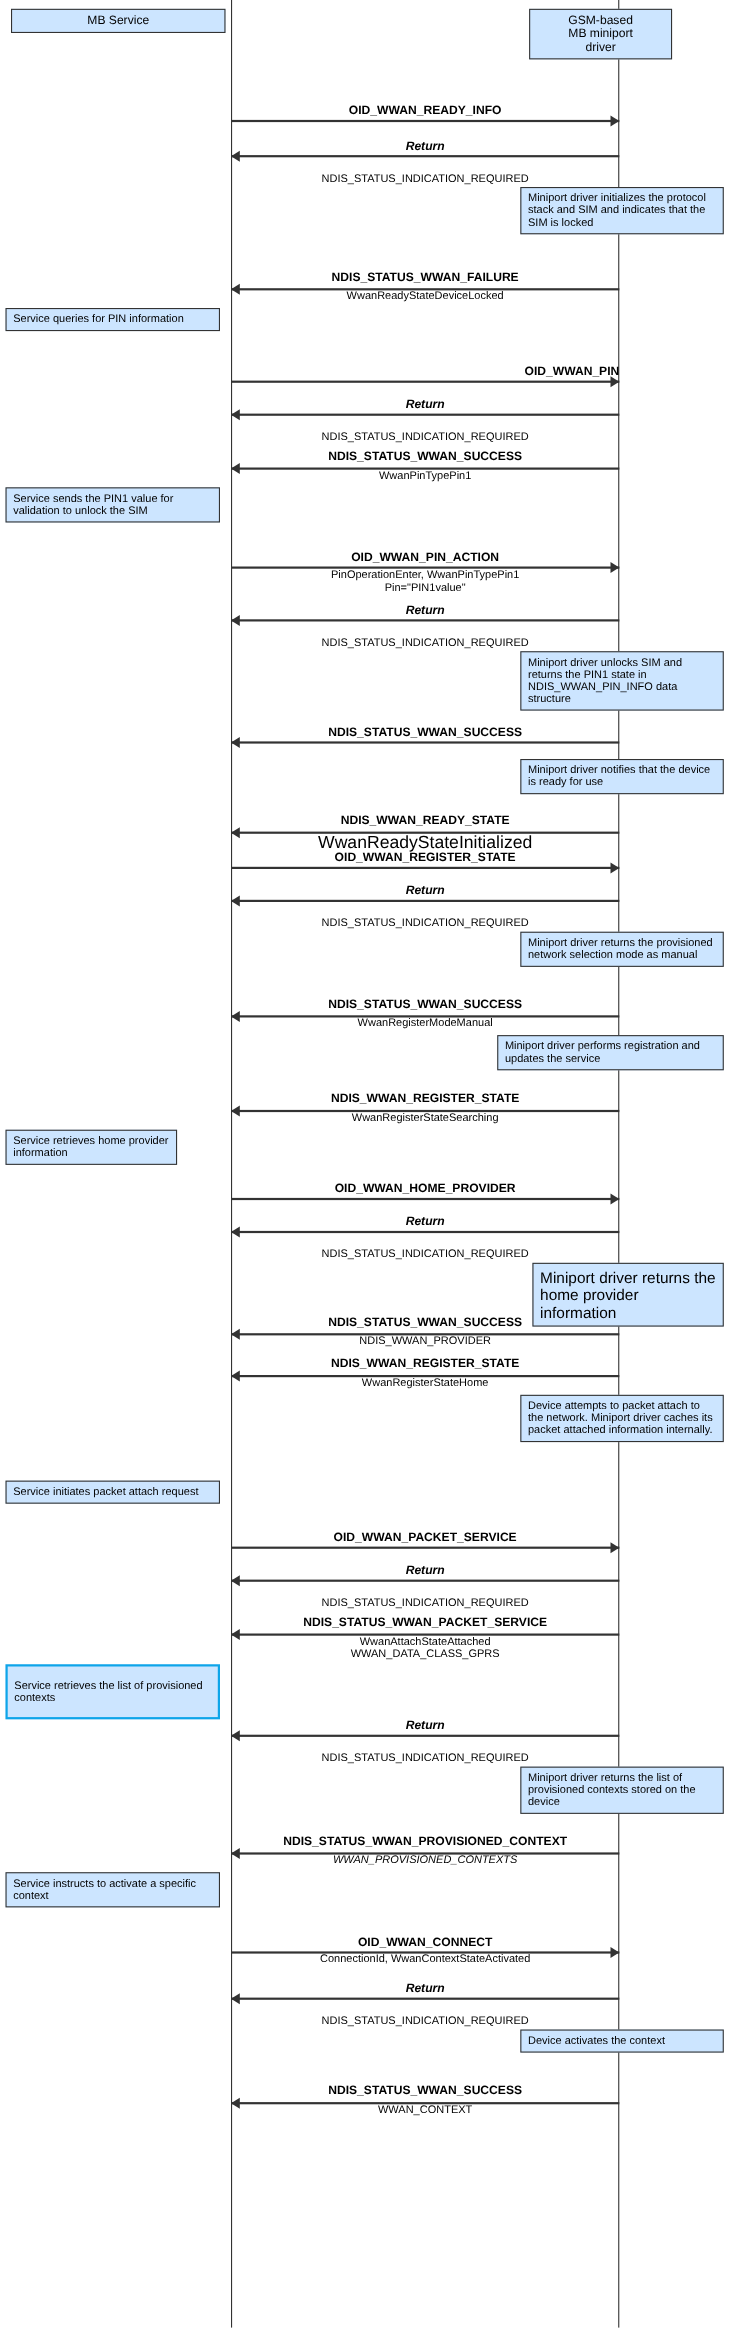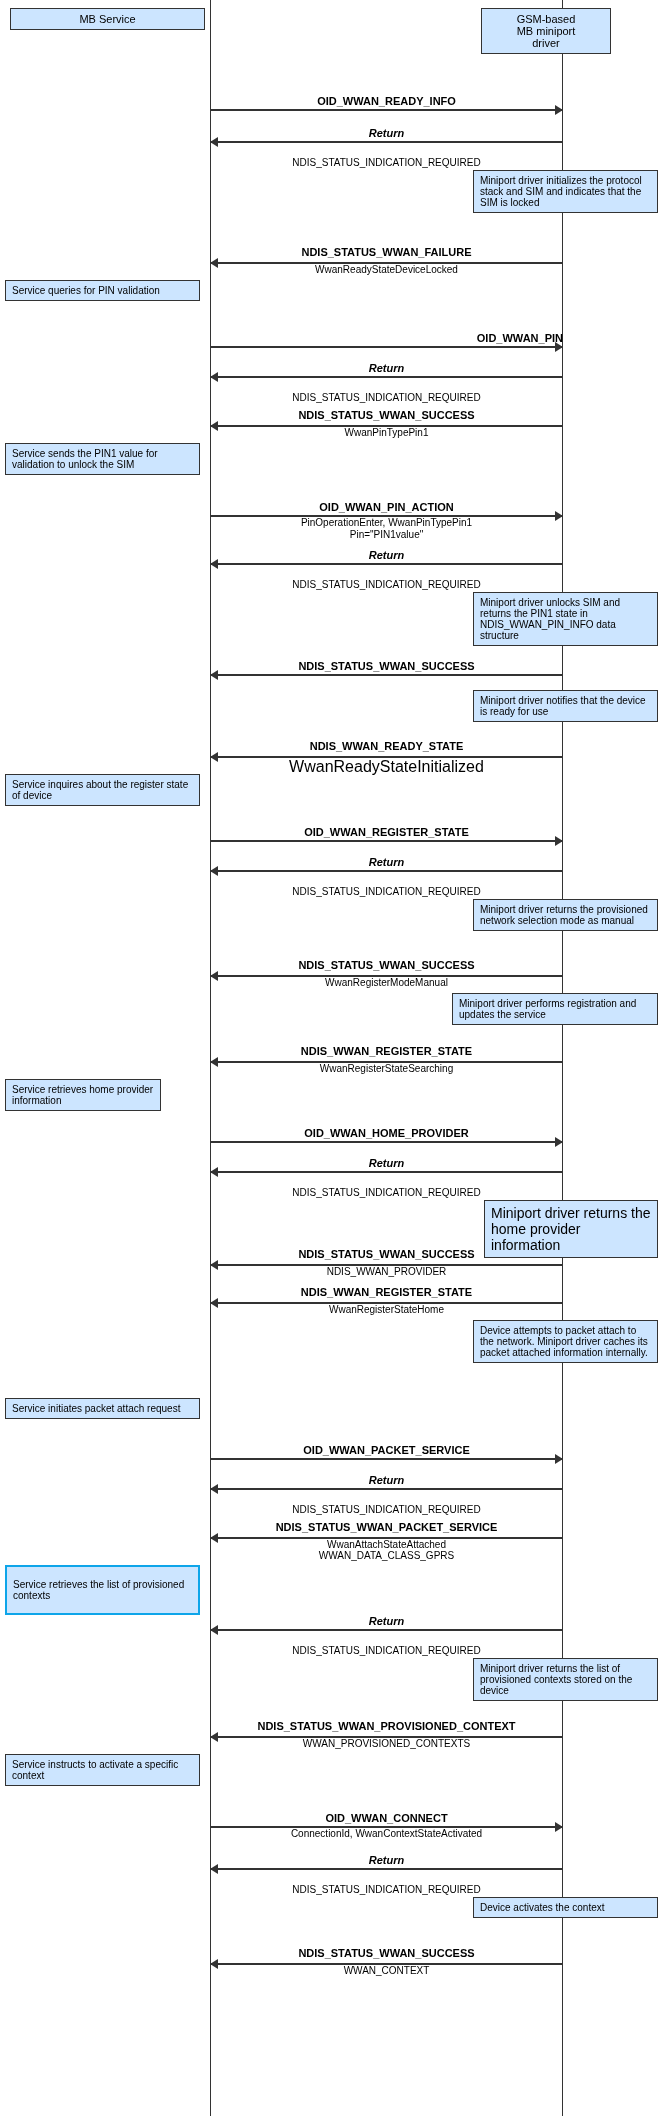--- a/index.html
+++ b/index.html
@@ -69,21 +69,21 @@
     </div>
 
     <div style="position:relative;height:36px;margin-bottom:2px;">
       <div style="position:absolute;top:20px;left:210px;right:100px;height:2px;background:#333;"></div>
       <div style="position:absolute;top:16px;left:210px;border-right:8px solid #333;border-top:5px solid transparent;border-bottom:5px solid transparent;"></div>
       <div style="position:absolute;top:4px;left:210px;right:100px;text-align:center;font-weight:bold;font-size:11px;">NDIS_STATUS_WWAN_FAILURE</div>
       <div style="position:absolute;top:22px;left:210px;right:100px;text-align:center;font-size:10px;">WwanReadyStateDeviceLocked</div>
     </div>
 
     <div style="position:relative;min-height:50px;margin-bottom:2px;">
-      <div style="position:absolute;left:5px;top:0;width:195px;border:1px solid #333;background:#cce5ff;padding:4px 6px;font-size:10px;">Service queries for PIN validation</div>
+      <div style="position:absolute;left:5px;top:0;width:195px;border:1px solid #333;background:#cce5ff;padding:4px 6px;font-size:10px;">Service queries for PIN information</div>
     </div>
 
     <div style="position:relative;height:28px;margin-bottom:2px;">
       <div style="position:absolute;top:14px;left:210px;right:100px;height:2px;background:#333;"></div>
       <div style="position:absolute;top:10px;right:100px;border-left:8px solid #333;border-top:5px solid transparent;border-bottom:5px solid transparent;"></div>
       <div style="position:absolute;top:0px;left:210px;right:100px;text-align:right;font-weight:bold;font-size:11px;margin-left:12px;">OID_WWAN_PIN</div>
     </div>
 
     <div style="position:relative;height:28px;margin-bottom:2px;">
       <div style="position:absolute;top:14px;left:210px;right:100px;height:2px;background:#333;"></div>
@@ -137,23 +137,20 @@
       <div style="position:absolute;right:5px;top:0;width:185px;border:1px solid #333;background:#cce5ff;padding:4px 6px;font-size:10px;">Miniport driver notifies that the device is ready for use</div>
     </div>
 
     <div style="position:relative;height:36px;margin-bottom:2px;">
       <div style="position:absolute;top:20px;left:210px;right:100px;height:2px;background:#333;"></div>
       <div style="position:absolute;top:16px;left:210px;border-right:8px solid #333;border-top:5px solid transparent;border-bottom:5px solid transparent;"></div>
       <div style="position:absolute;top:4px;left:210px;right:100px;text-align:center;font-weight:bold;font-size:11px;">NDIS_WWAN_READY_STATE</div>
       <div style="position:absolute;top:22px;left:210px;right:100px;text-align:center;font-size:16px;">WwanReadyStateInitialized</div>
     </div>
 
-    <div style="position:relative;min-height:50px;margin-bottom:2px;">
-      <div style="position:absolute;left:5px;top:0;width:195px;border:1px solid #333;background:#cce5ff;padding:4px 6px;font-size:10px;">Service inquires about the register state of device</div>
-    </div>
 
     <div style="position:relative;height:28px;margin-bottom:2px;">
       <div style="position:absolute;top:14px;left:210px;right:100px;height:2px;background:#333;"></div>
       <div style="position:absolute;top:10px;right:100px;border-left:8px solid #333;border-top:5px solid transparent;border-bottom:5px solid transparent;"></div>
       <div style="position:absolute;top:0px;left:210px;right:100px;text-align:center;font-weight:bold;font-size:11px;">OID_WWAN_REGISTER_STATE</div>
     </div>
 
     <div style="position:relative;height:28px;margin-bottom:2px;">
       <div style="position:absolute;top:14px;left:210px;right:100px;height:2px;background:#333;"></div>
       <div style="position:absolute;top:10px;left:210px;border-right:8px solid #333;border-top:5px solid transparent;border-bottom:5px solid transparent;"></div>
@@ -264,21 +261,21 @@
     <div style="text-align:center;margin-left:210px;margin-right:100px;font-size:10px;margin-bottom:2px;">NDIS_STATUS_INDICATION_REQUIRED</div>
 
     <div style="position:relative;margin-bottom:2px;min-height:56px;">
       <div style="position:absolute;right:5px;top:0;width:185px;border:1px solid #333;background:#cce5ff;padding:4px 6px;font-size:10px;">Miniport driver returns the list of provisioned contexts stored on the device</div>
     </div>
 
     <div style="position:relative;height:36px;margin-bottom:2px;">
       <div style="position:absolute;top:20px;left:210px;right:100px;height:2px;background:#333;"></div>
       <div style="position:absolute;top:16px;left:210px;border-right:8px solid #333;border-top:5px solid transparent;border-bottom:5px solid transparent;"></div>
       <div style="position:absolute;top:4px;left:210px;right:100px;text-align:center;font-weight:bold;font-size:11px;">NDIS_STATUS_WWAN_PROVISIONED_CONTEXT</div>
-      <div style="position:absolute;top:22px;left:210px;right:100px;text-align:center;font-size:10px;">WWAN_PROVISIONED_CONTEXTS</div>
+      <div style="position:absolute;top:22px;left:210px;right:100px;text-align:center;font-size:10px;font-style:italic;">WWAN_PROVISIONED_CONTEXTS</div>
     </div>
 
     <div style="position:relative;min-height:56px;margin-bottom:2px;">
       <div style="position:absolute;left:5px;top:0;width:195px;border:1px solid #333;background:#cce5ff;padding:4px 6px;font-size:10px;">Service instructs to activate a specific context</div>
     </div>
 
     <div style="position:relative;height:40px;margin-bottom:2px;">
       <div style="position:absolute;top:14px;left:210px;right:100px;height:2px;background:#333;"></div>
       <div style="position:absolute;top:10px;right:100px;border-left:8px solid #333;border-top:5px solid transparent;border-bottom:5px solid transparent;"></div>
       <div style="position:absolute;top:0px;left:210px;right:100px;text-align:center;font-weight:bold;font-size:11px;">OID_WWAN_CONNECT</div>

